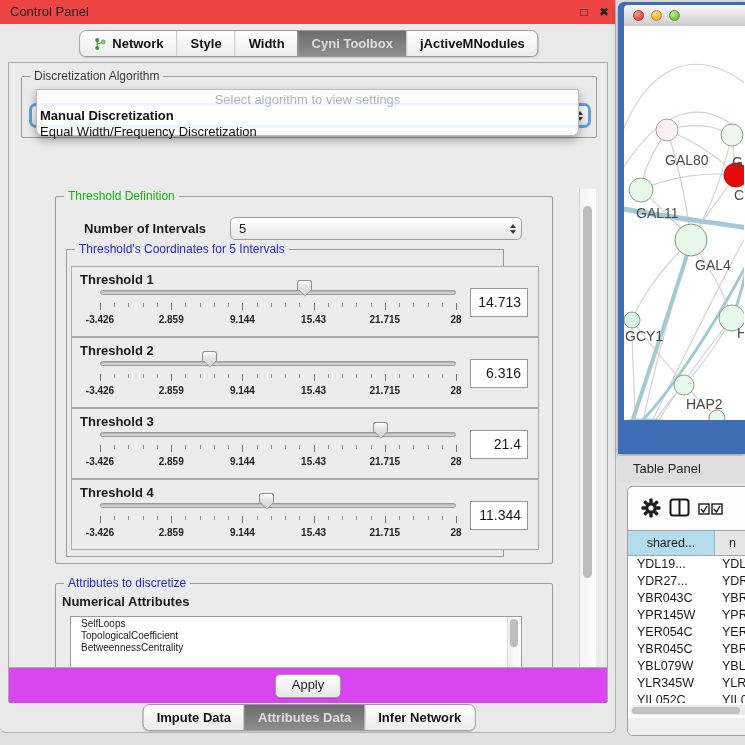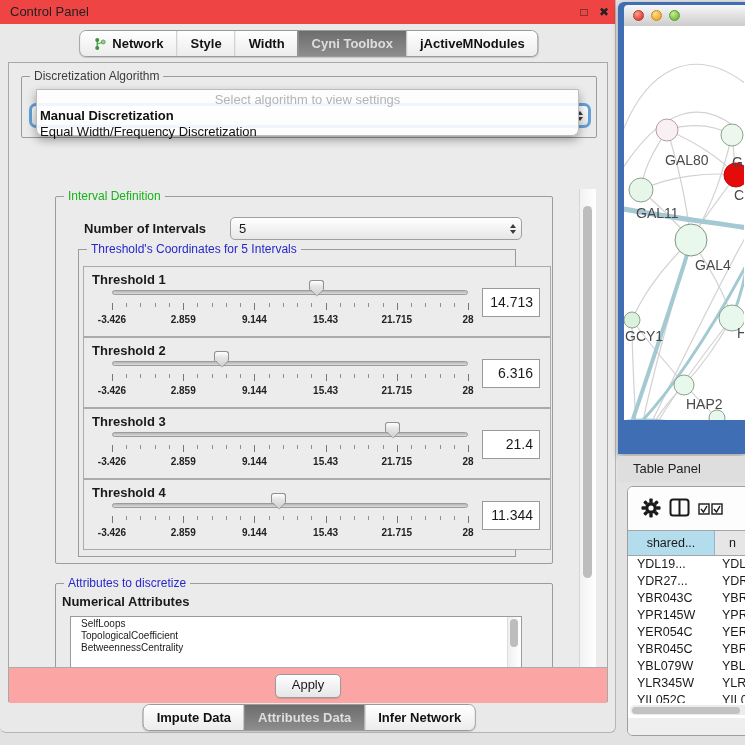--- a/index.html
+++ b/index.html
@@ -63,21 +63,21 @@
   .viewport{position:absolute;left:6px;top:126px;width:580px;height:478px;overflow:hidden;}
   .main-vscroll{position:absolute;left:570px;top:126px;width:16px;height:478px;
     background:linear-gradient(to right,#f2f2f2,#ffffff);border-left:1px solid #d6d6d6;}
   .main-vscroll .vthumb{position:absolute;left:3px;top:17px;width:9px;height:372px;
     background:#bdbdbd;border-radius:5px;}
   
   .interval-group{left:40px;top:7px;width:498px;height:368px;}
   .num-label{position:absolute;left:28px;top:24px;font-size:13px;font-weight:bold;}
   .num-combo{left:174px;top:20px;width:292px;}
   .thr-group{position:absolute;left:10px;top:52px;width:438px;height:308px;
-    border:1px solid #9b9b9b;box-sizing:border-box;margin-left:12px;}
+    border:1px solid #9b9b9b;box-sizing:border-box;}
   .th-panel{position:absolute;left:4px;width:468px;height:71px;border:1px solid #ababab;
     background:#ececec;box-sizing:border-box;}
   .th-label{position:absolute;left:8px;top:5px;font-size:13px;font-weight:bold;}
   .th-slider{position:absolute;left:28px;top:0;width:356px;height:70px;}
   .track{position:absolute;left:0;top:23px;width:100%;height:5px;border-radius:3px;
     background:linear-gradient(#b4b4b4,#dcdcdc);border:1px solid #9c9c9c;box-sizing:border-box;}
   .thumb{position:absolute;top:13px;width:15px;height:10px;z-index:3;
     background:linear-gradient(#ffffff,#d5d5d5);border:1px solid #8f8f8f;border-bottom:none;
     border-radius:3px 3px 1px 1px;box-sizing:border-box;}
   .thumb::after{content:"";position:absolute;top:4px;left:1.8px;width:9px;height:9px;
@@ -96,21 +96,21 @@
   .attr-group{left:40px;top:394px;width:498px;height:200px;}
   .attr-sub{position:absolute;left:6px;top:10px;font-size:13px;font-weight:bold;}
   .attr-list{position:absolute;left:14px;top:32px;width:452px;height:60px;background:#fff;
     border:1px solid #9b9b9b;overflow:hidden;box-sizing:border-box;}
   .attr-item{font-size:10px;padding:1px 0 0 10px;white-space:nowrap;cursor:default;}
   .attr-scroll{position:absolute;right:0;top:0;width:13px;height:100%;
     background:linear-gradient(to right,#f0f0f0,#fff);border-left:1px solid #ddd;}
   .attr-scroll .vthumb{position:absolute;left:2px;top:2px;width:8px;height:28px;
     background:#bdbdbd;border-radius:4px;}
   
-  .apply-strip{position:absolute;left:0;top:604px;width:598px;height:35px;background:#fca5a5;
+  .apply-strip{position:absolute;left:0;top:604px;width:598px;height:35px;background:#d946ef;
     border-top:1px solid #ababab;}
   .apply-btn{position:absolute;left:50%;top:6px;transform:translateX(-50%);
     width:64px;height:22px;background:linear-gradient(#ffffff,#e6e6e6);
     border:1px solid #9a9a9a;border-radius:5px;font-size:13px;text-align:center;
     line-height:20px;box-shadow:0 1px 1px rgba(0,0,0,0.12);cursor:default;}
   
   .net-window{position:absolute;left:618px;top:2px;width:127px;height:452px;
     background:#3f6eb5;border-radius:6px 0 0 0;box-shadow:0 2px 6px rgba(0,0,0,0.3);}
   .net-titlebar{position:absolute;left:6px;top:3px;right:0;height:21px;
     background:linear-gradient(#f8f8f8,#cccccc);border-radius:4px 0 0 0;
@@ -197,21 +197,21 @@
 
     <div class="popup">
       <div class="popup-hint">Select algorithm to view settings</div>
       <div class="popup-opt sel">Manual Discretization</div>
       <div class="popup-opt">Equal Width/Frequency Discretization</div>
     </div>
 
 
     <div class="viewport">
       <div class="groupbox interval-group">
-        <span class="group-title gt-green">Interval Definition</span>
+        <span class="group-title gt-green">Threshold Definition</span>
         <span class="num-label">Number of Intervals</span>
         <div class="combo num-combo">
           <span class="val">5</span>
           <span class="arrows">
               <span class="arr-up"></span>
               <span class="arr-dn"></span>
             </span>
         </div>
         <div class="thr-group">
           <span class="group-title gt-blue">Threshold's Coordinates for 5 Intervals</span>

